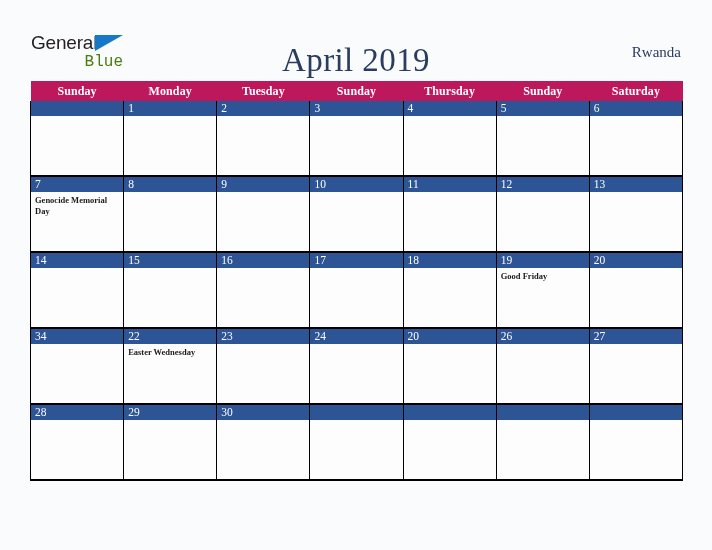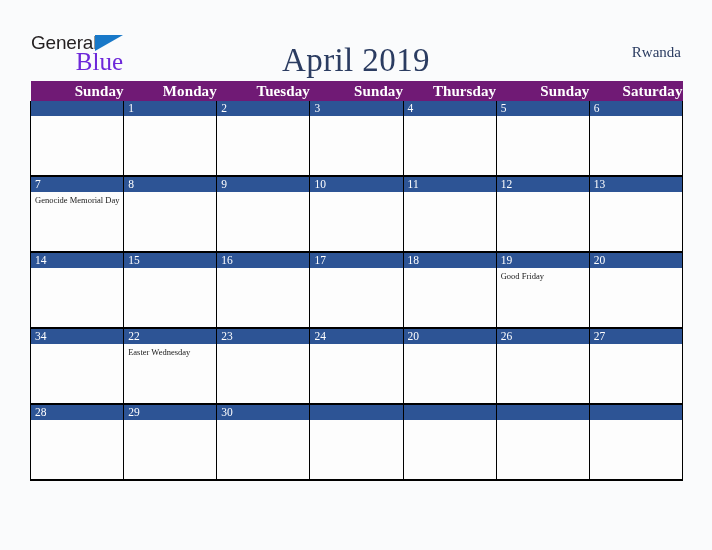--- a/index.html
+++ b/index.html
@@ -58,23 +58,23 @@
     border-right: 28px solid transparent;
   }
   .logo-bluewrap {
     position: absolute;
     left: 0;
     top: 19px;
     width: 92px;
     text-align: right;
   }
   .logo-blue {
-    font-family: Liberation Serif, serif;
-    font-size: 25px;
-    color: #6d28d9;
+    font-family: Liberation Mono, monospace;
+    font-size: 16px;
+    color: #4d7c0f;
     line-height: 22px;
     white-space: nowrap;
   }
 
   .title {
     position: absolute;
     left: 0;
     top: 26px;
     width: 712px;
     text-align: center;
@@ -98,27 +98,27 @@
   .calendar {
     position: absolute;
     left: 30px;
     top: 81px;
     width: 653px;
     border-collapse: collapse;
     table-layout: fixed;
   }
 
   .calendar th {
-    background: #701a75;
+    background: #be185d;
     color: #ffffff;
-    font-size: 15px;
+    font-size: 12px;
     font-weight: bold;
     height: 20px;
     padding: 0;
-    text-align: right;
+    text-align: center;
     border: 0;
     letter-spacing: 0.1px;
   }
 
   .calendar td {
     padding: 0;
     vertical-align: top;
     border-left: 1px solid #000000;
     border-right: 1px solid #000000;
     border-bottom: 2px solid #000000;
@@ -138,21 +138,21 @@
     overflow: hidden;
     white-space: nowrap;
   }
 
   .events {
     padding: 3px 3px 0 4px;
     font-size: 8.5px;
     line-height: 11px;
     color: #1a1a1a;
     font-family: "Liberation Serif", "DejaVu Serif", serif;
-    font-weight: normal;
+    font-weight: bold;
     word-wrap: break-word;
   }
 
   .event-line {
     display: block;
   }
 </style>
 </head>
 <body>
 

